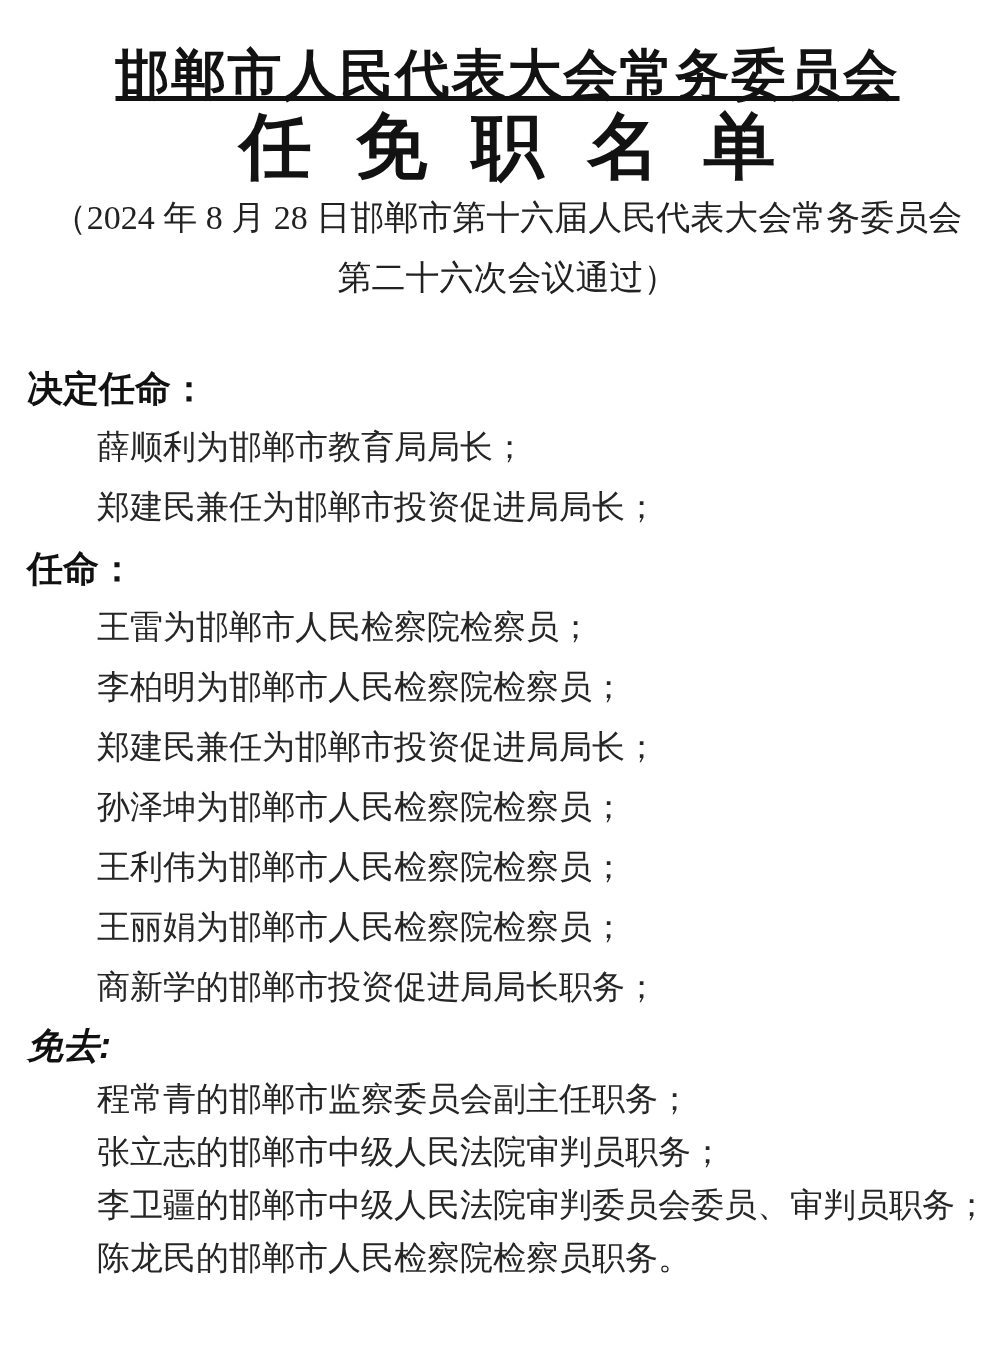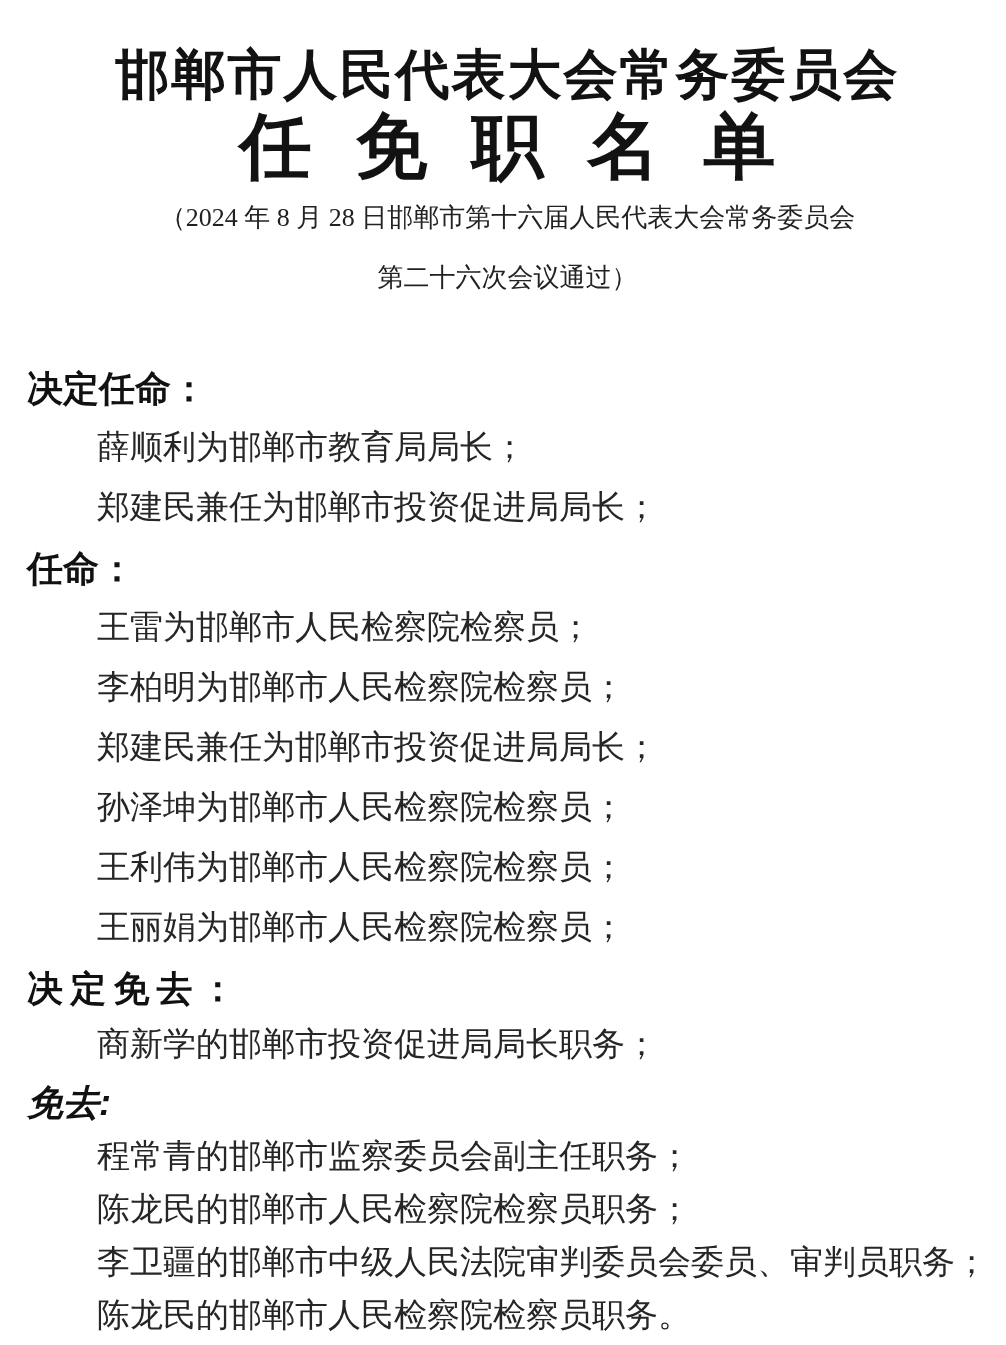--- a/index.html
+++ b/index.html
@@ -26,38 +26,39 @@
     margin: 0;
     height: 70px;
     line-height: 70px;
     text-align: center;
     font-family: "Liberation Serif", serif;
     font-weight: bold;
     font-size: 54px;
     letter-spacing: 2px;
     color: #121212;
     white-space: nowrap;
+    text-decoration: underline;
   }
   .title-sub {
     margin: 2px 0 0 0;
     height: 70px;
     line-height: 70px;
     text-align: center;
     font-family: "Liberation Serif", serif;
     font-weight: bold;
     font-size: 72px;
     letter-spacing: 44px;
     padding-left: 44px; 
     color: #121212;
     white-space: nowrap;
   }
   .meta {
     margin-top: 6px;
     text-align: center;
-    font-size: 26px;
+    font-size: 34px;
     color: #222222;
   }
   .meta .meta-line {
     height: 60px;
     line-height: 60px;
     white-space: nowrap;
   }
   
   main {
     margin-top: 57px;
@@ -135,36 +136,33 @@
       <div class="line">
         <span class="item">王利伟为邯郸市人民检察院检察员；</span>
       </div>
       <div class="line">
         <span class="item">王丽娟为邯郸市人民检察院检察员；</span>
       </div>
     </section>
 
     <section class="sec-c">
       <div class="line">
-        <span class="heading spaced">决定免去：</span>
-      </div>
-      <div class="line">
         <span class="item">商新学的邯郸市投资促进局局长职务；</span>
       </div>
     </section>
 
     <section class="sec-d">
       <div class="line h-line">
         <span class="heading">免去:</span>
       </div>
       <div class="line i-line">
         <span class="item">程常青的邯郸市监察委员会副主任职务；</span>
       </div>
       <div class="line i-line">
-        <span class="item">陈龙民的邯郸市人民检察院检察员职务；</span>
+        <span class="item">张立志的邯郸市中级人民法院审判员职务；</span>
       </div>
       <div class="line i-line">
         <span class="item">李卫疆的邯郸市中级人民法院审判委员会委员、审判员职务；</span>
       </div>
       <div class="line i-line">
         <span class="item">陈龙民的邯郸市人民检察院检察员职务。</span>
       </div>
     </section>
 
   </main>

